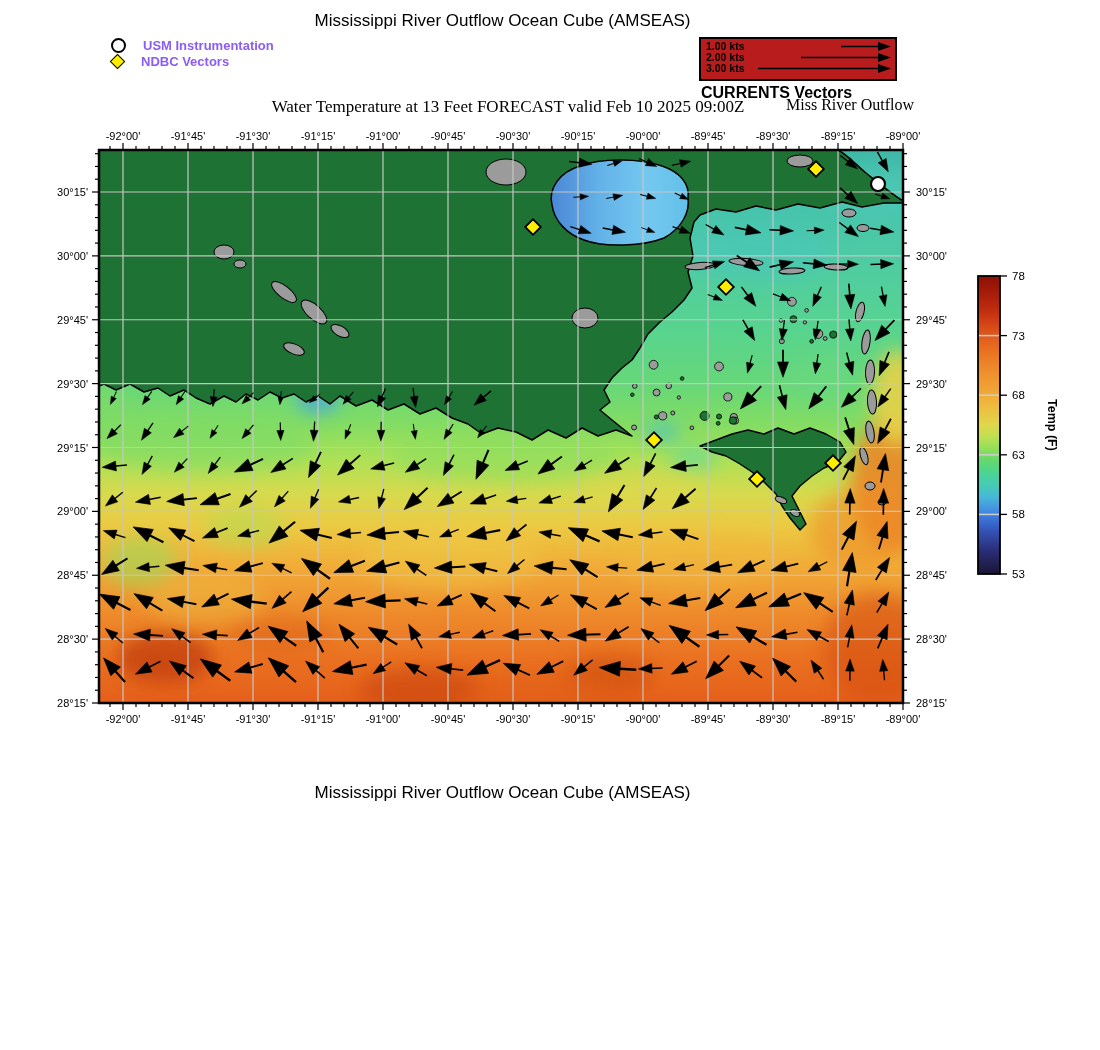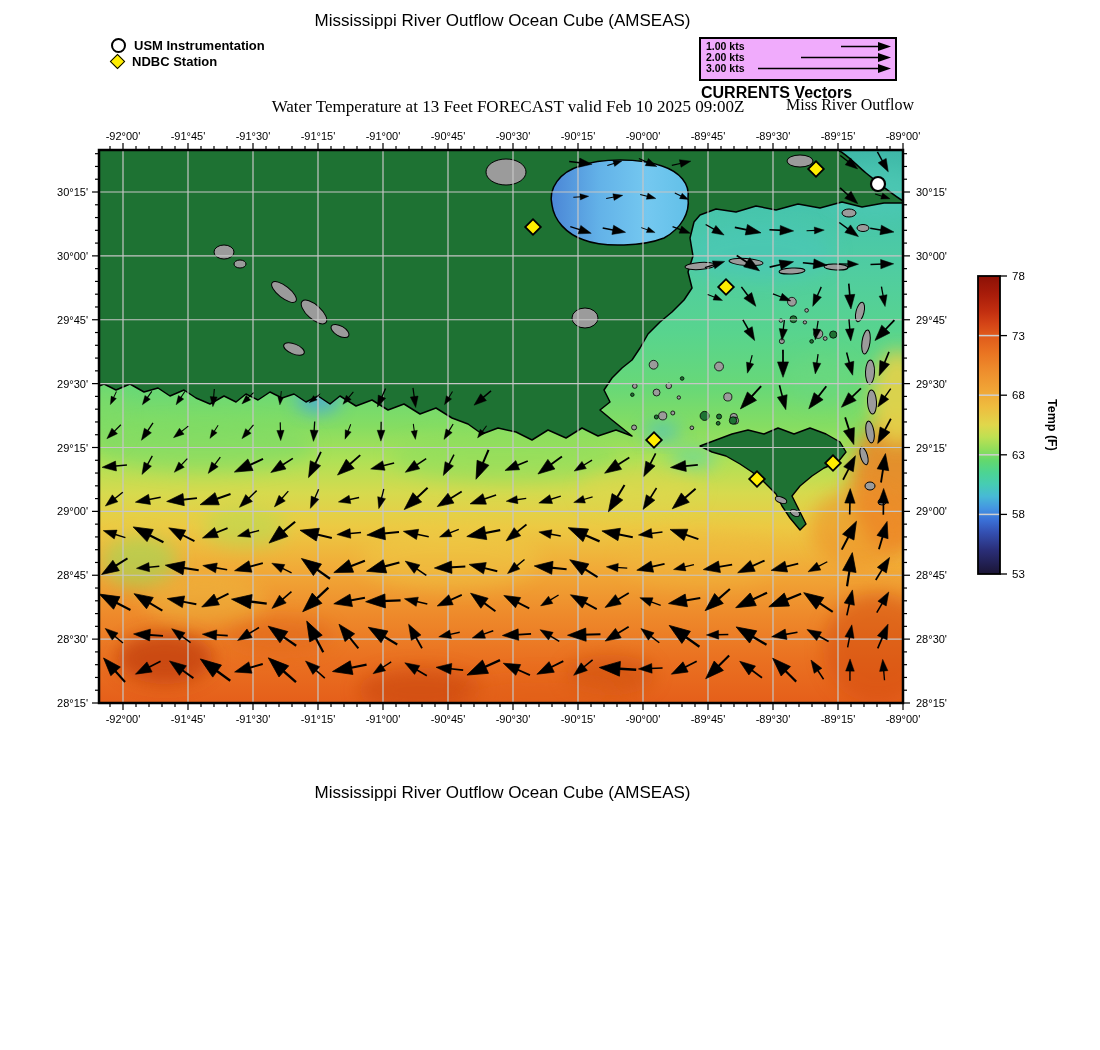--- a/index.html
+++ b/index.html
@@ -1,24 +1,24 @@
 <!DOCTYPE html>
 <html><head>
 <meta charset="utf-8">
 <style>
   html,body{margin:0;padding:0;background:#ffffff;}
   #page{position:relative;width:1100px;height:1050px;background:#ffffff;overflow:hidden;
         font-family:"Liberation Sans",sans-serif;}
   .abs{position:absolute;}
   .title{font-weight:normal;font-size:17px;color:#000;text-align:center;}
   .legend-row{display:flex;align-items:center;height:16px;}
-  .legend-label{font-weight:bold;font-size:13px;color:#000000;margin-left:8px;}
+  .legend-label{font-weight:bold;font-size:13px;color:#8b5cf6;margin-left:17px;}
   .circle-marker{width:11px;height:11px;border:2px solid #000;border-radius:50%;background:#fff;flex:0 0 auto;}
   .diamond-marker{width:9px;height:9px;border:1.6px solid #000;background:#ffee00;transform:rotate(45deg);flex:0 0 auto;margin:1px;}
-  #vector-key{box-sizing:border-box;border:2.5px solid #000;background:#f0abfc;}
+  #vector-key{box-sizing:border-box;border:2.5px solid #000;background:#b91c1c;}
   .vk-label{position:absolute;left:5px;font-weight:bold;font-size:10.5px;line-height:11px;color:#000;}
   #vk-caption{font-weight:bold;font-size:16px;color:#000;}
   .serif-title{font-family:"Liberation Serif",serif;font-weight:normal;color:#000;}
   svg text{font-family:"Liberation Sans",sans-serif;}
 </style>
 </head>
 <body>
 
 <div id="page">
 
@@ -1411,21 +1411,21 @@
 
   <div class="abs title" style="left:0;top:11px;width:1005px">Mississippi River Outflow Ocean Cube (AMSEAS)</div>
 
   <div class="abs" style="left:111px;top:37px">
     <div class="legend-row">
       <span class="circle-marker"></span>
       <span class="legend-label">USM Instrumentation</span>
     </div>
     <div class="legend-row">
       <span class="diamond-marker"></span>
-      <span class="legend-label">NDBC Station</span>
+      <span class="legend-label">NDBC Vectors</span>
     </div>
   </div>
 
   <div id="vector-key" class="abs" style="left:699px;top:37px;width:198px;height:44px">
     <span class="vk-label" style="top:2px">1.00 kts</span>
     <span class="vk-label" style="top:13px">2.00 kts</span>
     <span class="vk-label" style="top:24px">3.00 kts</span>
     <svg id="vk-arrows" width="193" height="39" style="position:absolute;left:0;top:0">
         <line x1="140" y1="7.5" x2="182" y2="7.5" stroke="#000" stroke-width="1.3"></line>
         <path d="M 190 7.5 L 177 3 L 177 12 Z" fill="#000"></path>

